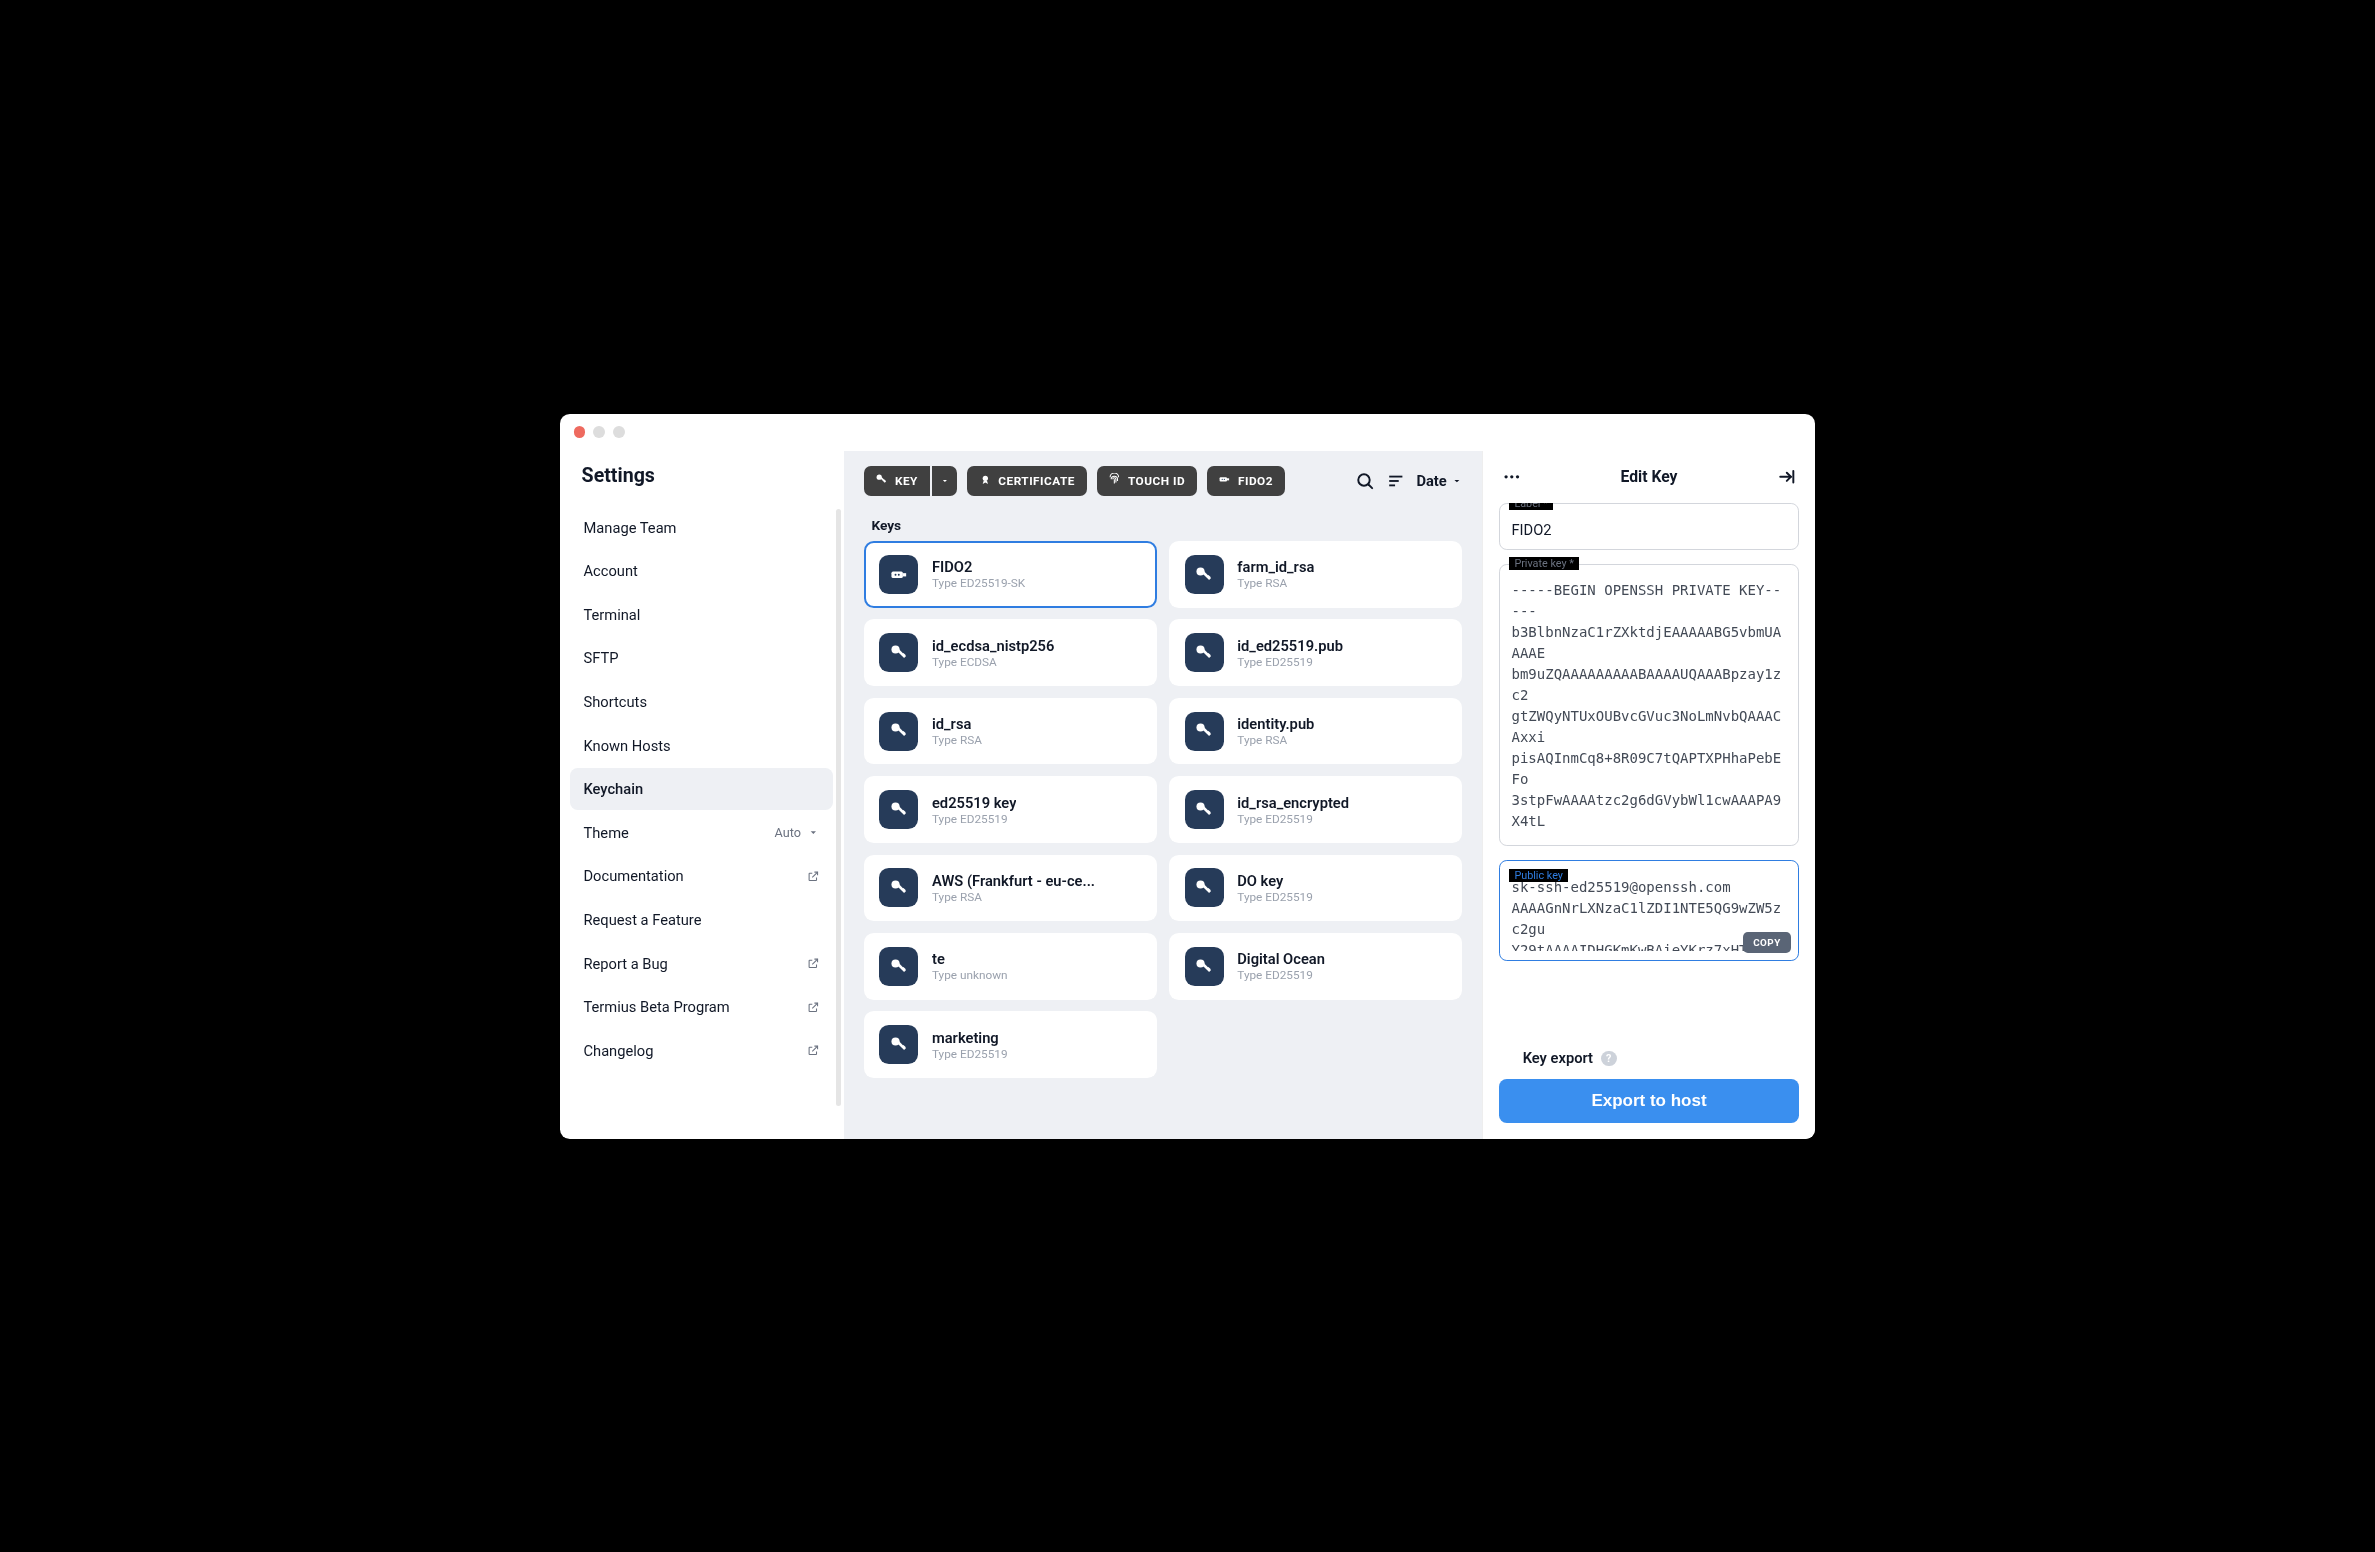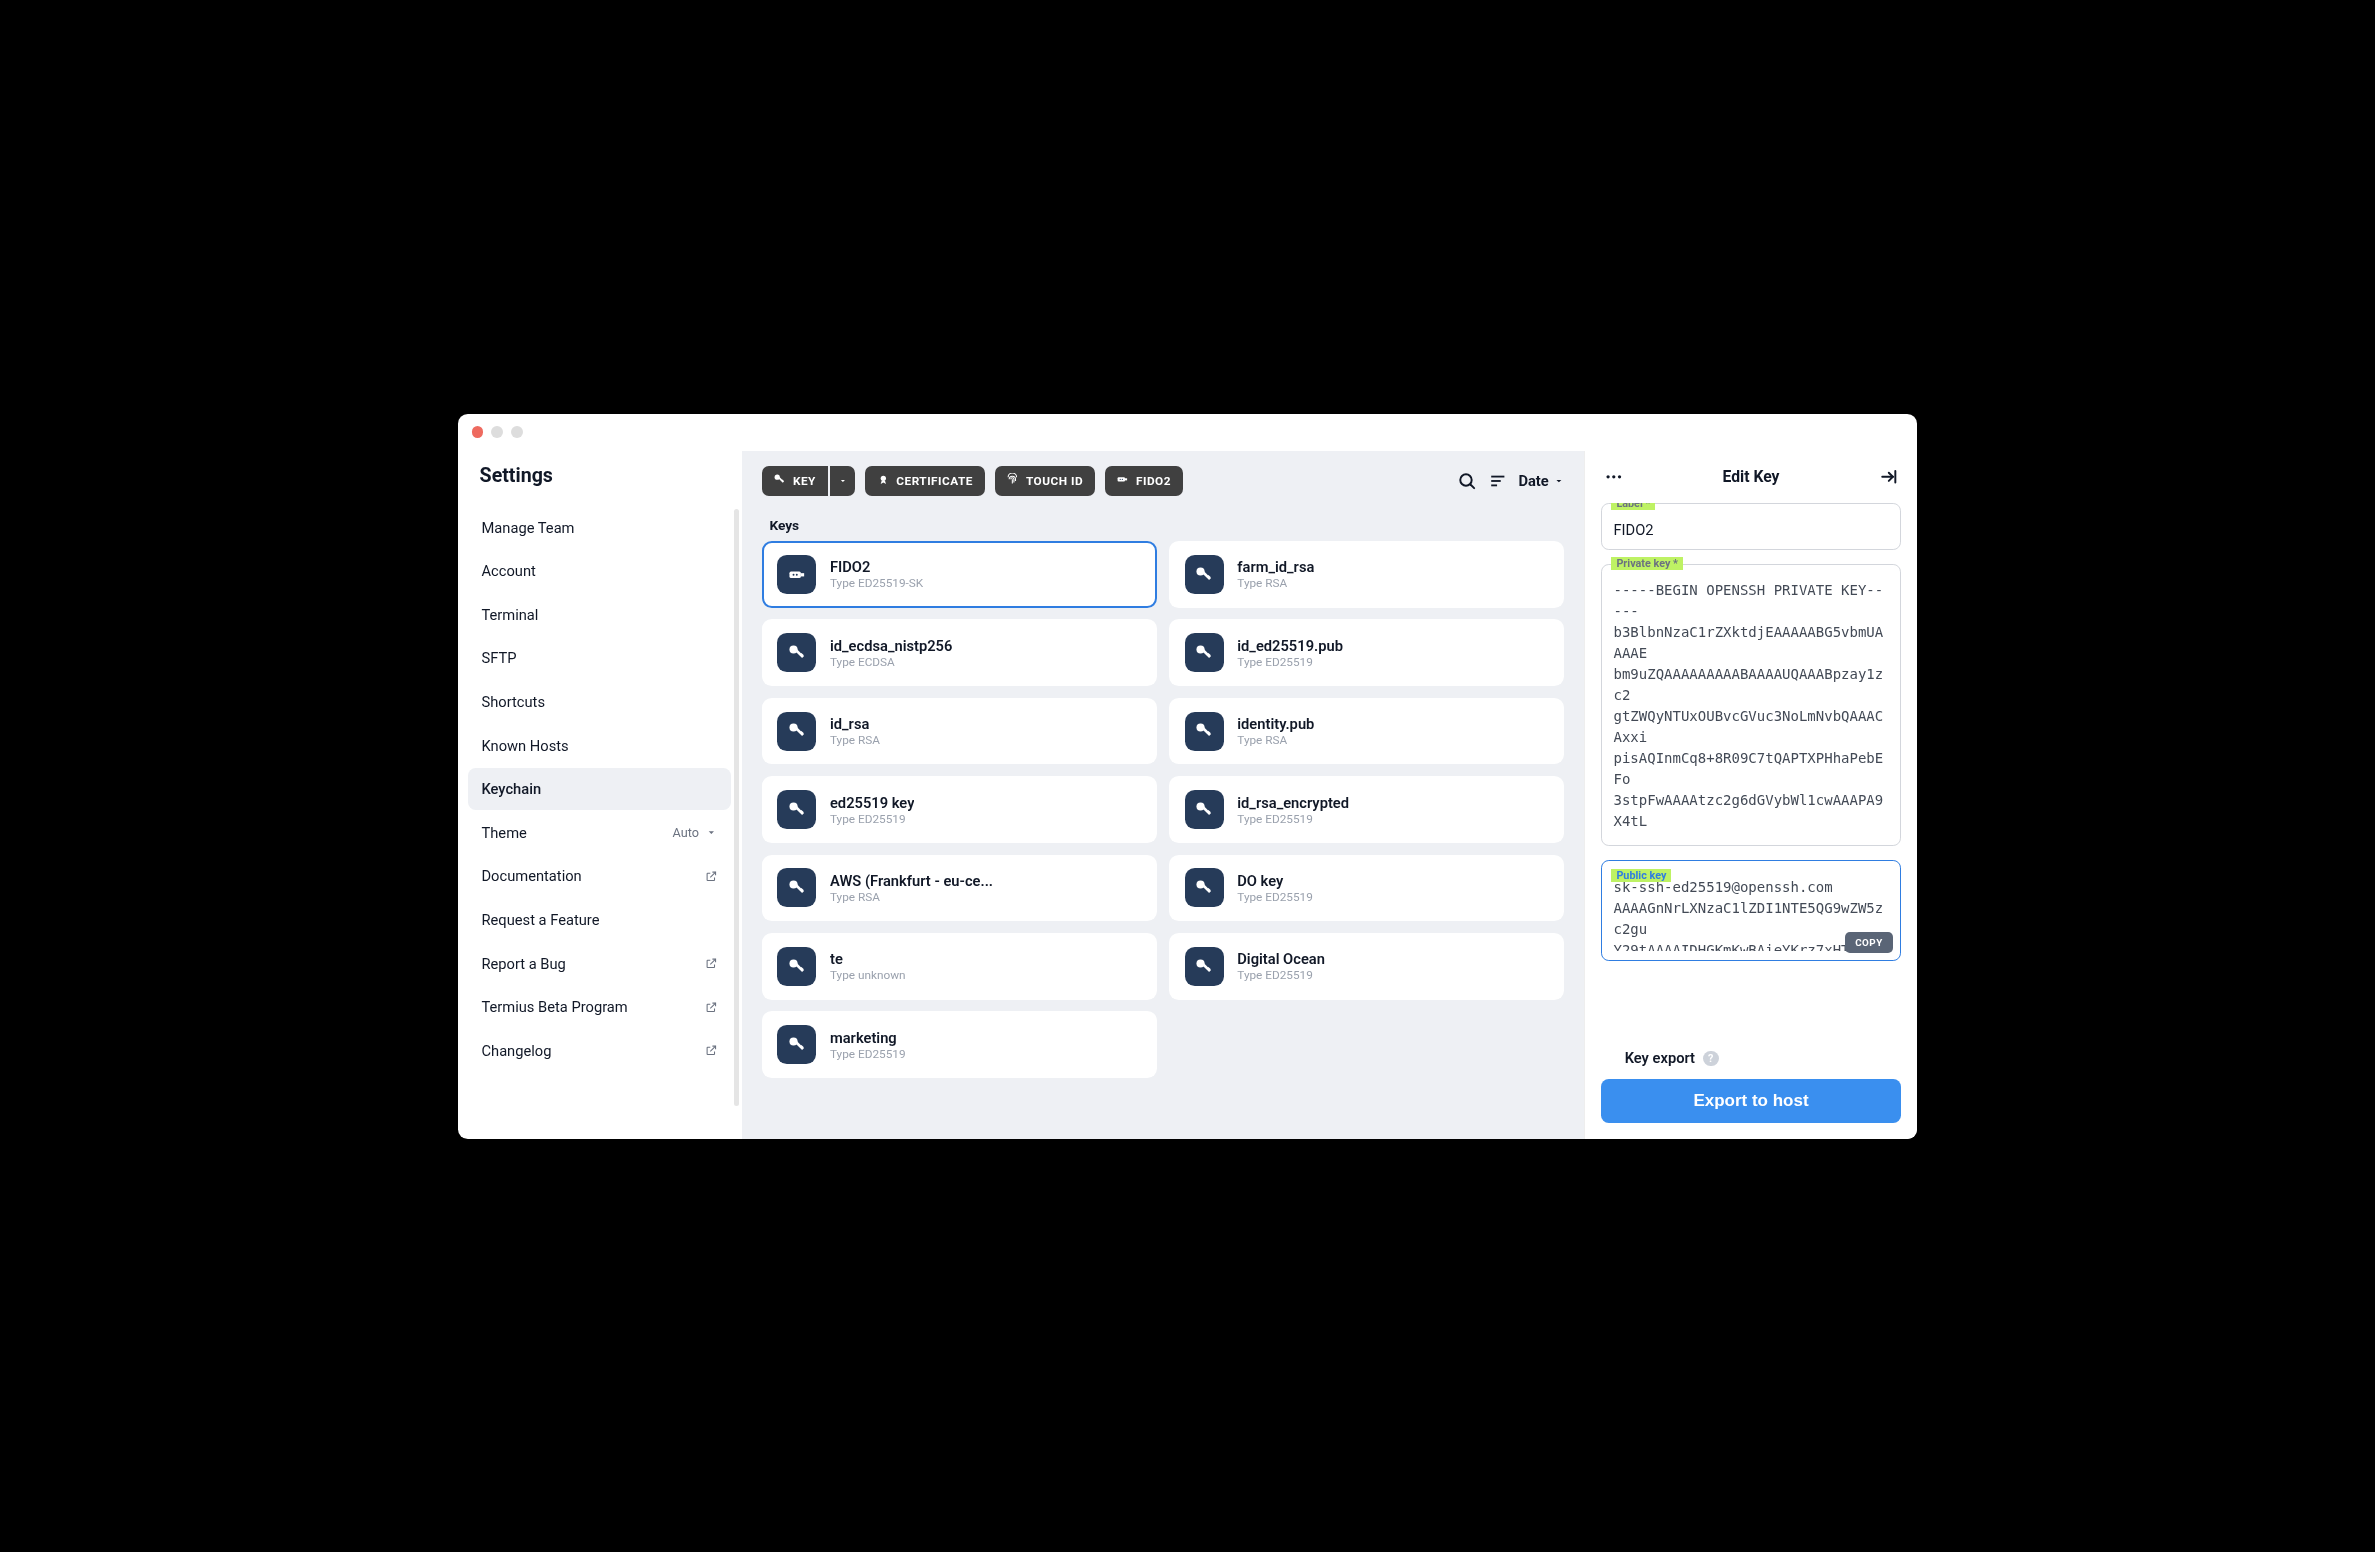--- a/index.html
+++ b/index.html
@@ -1,17 +1,17 @@
 <!DOCTYPE html>
 <html><head>
 <meta charset="utf-8">
 <style>
   * { box-sizing: border-box; margin: 0; padding: 0; }
   body { background: #000; font-family: -apple-system, BlinkMacSystemFont, "Segoe UI", Roboto, sans-serif; display: flex; align-items: center; justify-content: center; min-height: 100vh; }
-  .window { width: 1459px; height: 725px; background: #fff; border-radius: 9.8px; overflow: hidden; display: flex; flex-direction: column; position: relative; }
+  .window { width: 1255px; height: 725px; background: #fff; border-radius: 9.8px; overflow: hidden; display: flex; flex-direction: column; position: relative; }
   .titlebar { height: 37px; display: flex; align-items: center; padding: 0 13.7px; gap: 7.8px; }
   .dot { width: 11.8px; height: 11.8px; border-radius: 50%; }
   .dot.red { background: #ee6a5f; }
   .dot.grey { background: #ddd; }
   .content { flex: 1; display: flex; min-height: 0; }
   
   .sidebar { width: 284px; border-right: 1px solid transparent; display: flex; flex-direction: column; padding: 0 0 9.8px 0; }
   .sidebar-title { font-size: 19.6px; font-weight: 700; padding: 13.7px 21.6px 19.6px; color: #111827; }
   .sidebar-list { flex: 1; overflow-y: auto; padding: 0 9.8px; position: relative; }
   .sidebar-list::after { content: ""; position: absolute; right: 2px; top: 2px; width: 4.9px; height: 96%; background: #e5e5e5; border-radius: 2.9px; }
@@ -39,21 +39,21 @@
   .key-text { min-width: 0; }
   .key-name { font-size: 14.7px; font-weight: 600; color: #111827; white-space: nowrap; overflow: hidden; text-overflow: ellipsis; }
   .key-type { font-size: 11.8px; color: #9aa1ad; }
   
   .panel { width: 333px; border-left: 1px solid #eee; background: #fff; display: flex; flex-direction: column; }
   .panel-header { display: flex; align-items: center; justify-content: space-between; padding: 15.7px 17.6px; }
   .panel-title { font-size: 15.7px; font-weight: 700; color: #111827; }
   .panel-body { flex: 1; overflow-y: auto; padding: 0 15.7px 19.6px; display: flex; flex-direction: column; gap: 13.7px; }
   .field { position: relative; border: 1px solid #d3d6dc; border-radius: 7.8px; padding: 15.7px 11.8px 9.8px; }
   .field.focus { border-color: #2f7de1; }
-  .field-label { position: absolute; top: -7.8px; left: 9.8px; background: #bef264; padding: 0 4.9px; font-size: 10.8px; color: #6b7280; font-weight: bold; }
+  .field-label { position: absolute; top: -7.8px; left: 9.8px; background: #000000; padding: 0 4.9px; font-size: 10.8px; color: #6b7280; }
   .field-label.blue { color: #2f7de1; margin-top: 16px; }
   .field-value { font-size: 14.7px; color: #111827; width: 100%; border: none; outline: none; font-family: inherit; }
   .field-mono { font-family: ui-monospace, Menlo, monospace; font-size: 14px; color: #434a56; white-space: pre-wrap; word-break: break-all; line-height: 1.5; max-height: 255px; overflow: hidden; }
   .field-mono.short { max-height: 74px; }
   .copy-btn { position: absolute; right: 7.8px; bottom: 7.8px; background: #5a6576; color: #fff; font-size: 9.8px; font-weight: 700; letter-spacing: 0.5px; border-radius: 4.9px; padding: 4.9px 9.8px; cursor: pointer; }
   .export-sec { padding: 17.6px 15.7px 15.7px; }
   .export-head { display: flex; align-items: center; gap: 7.8px; font-size: 14.7px; font-weight: 600; color: #111827; margin-bottom: 11.8px; margin-left: 24px; }
   .help { width: 15.7px; height: 15.7px; border-radius: 50%; background: #cdd2da; color: #fff; font-size: 10.8px; display: inline-flex; align-items: center; justify-content: center; font-weight: 700; }
   .primary-btn { width: 100%; background: #3a8fef; color: #fff; border: none; border-radius: 7.8px; padding: 11.8px; font-size: 17px; font-weight: 600; cursor: pointer; }
 </style>

